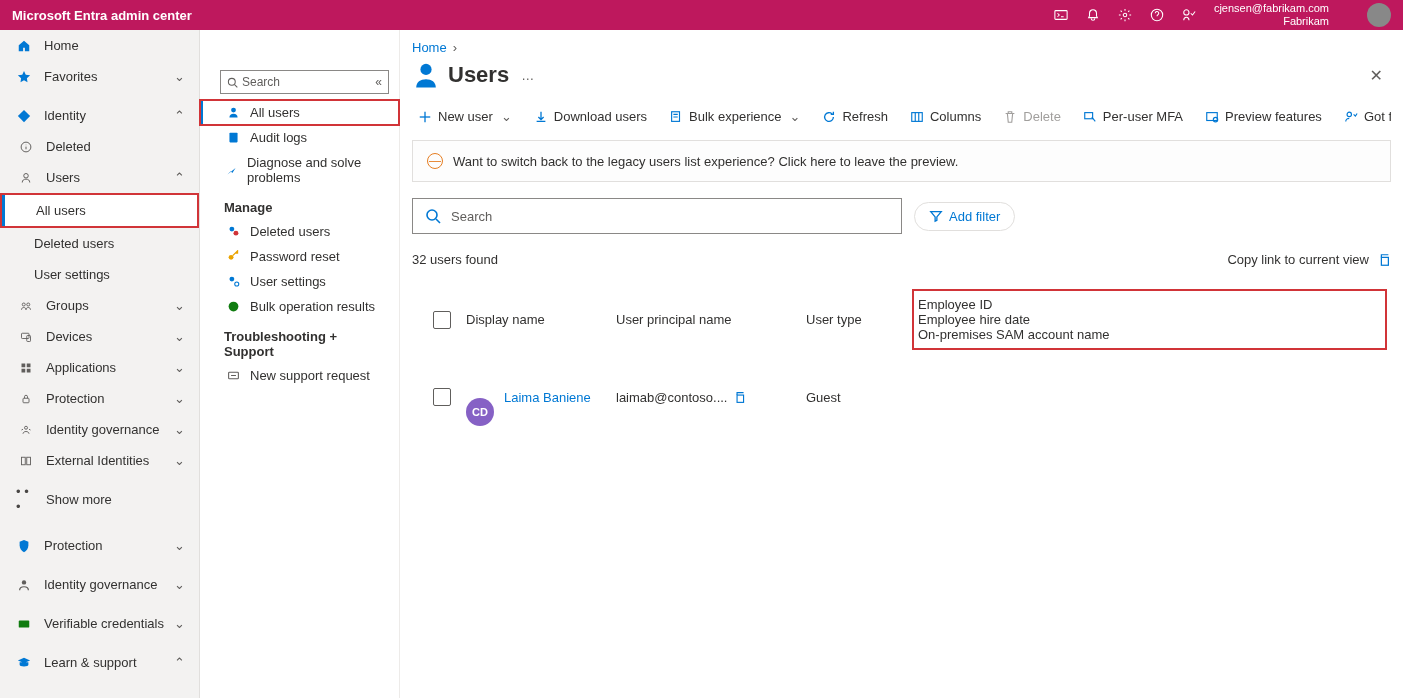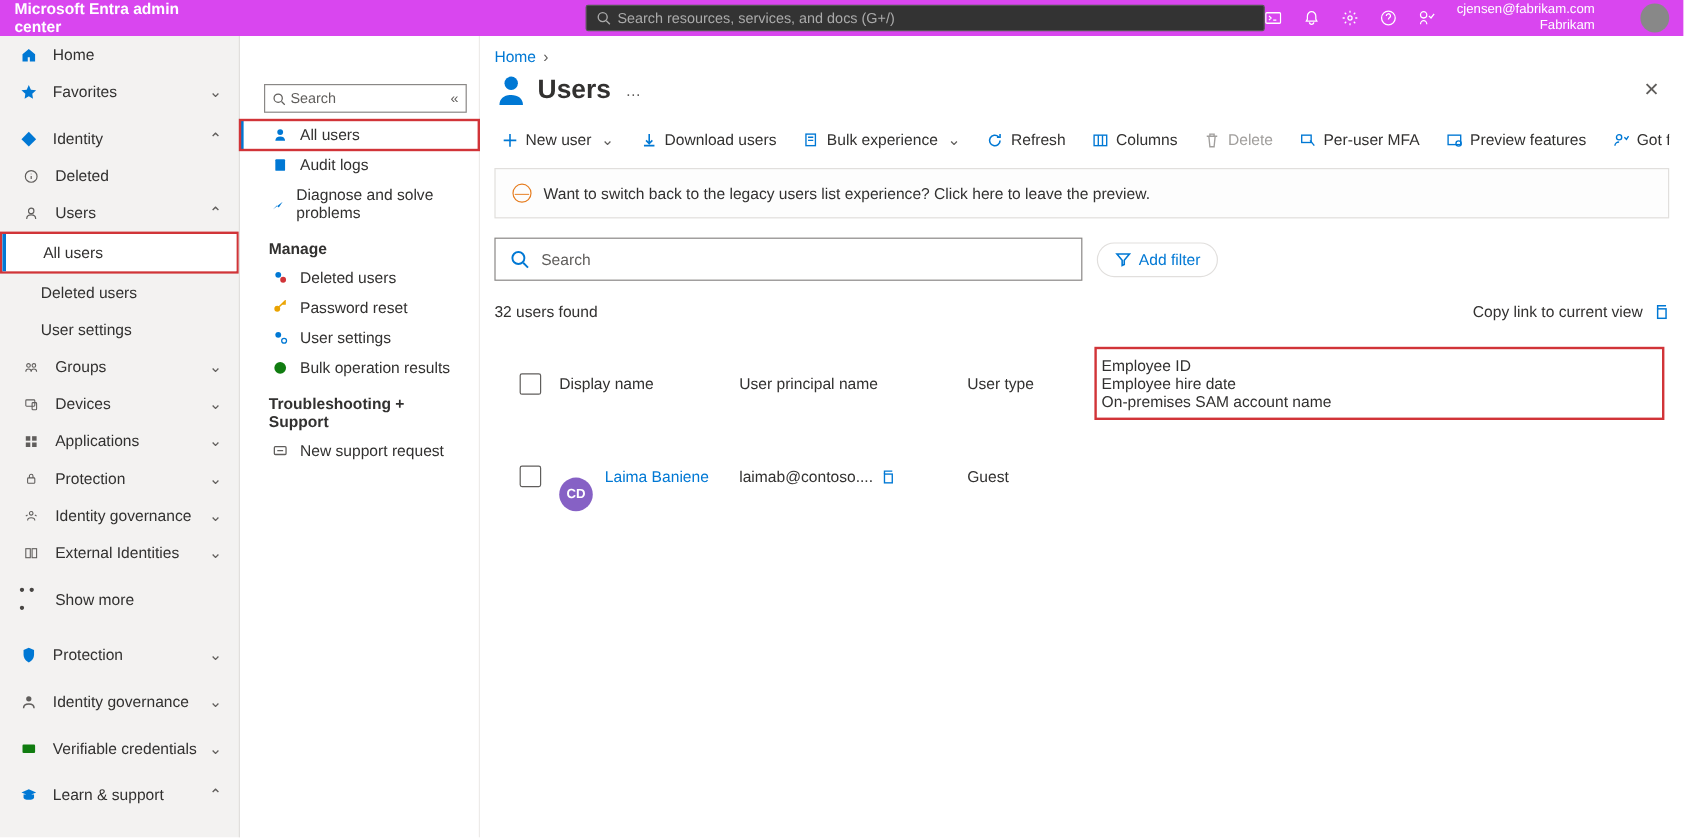--- a/index.html
+++ b/index.html
@@ -1,19 +1,19 @@
 <!DOCTYPE html>
 <html><head>
 <meta charset="utf-8">
 <style>
 * { box-sizing: border-box; margin: 0; padding: 0; font-family: 'Segoe UI', Arial, sans-serif; }
 body { width: 1403px; height: 698px; overflow: hidden; background: #fff; font-size: 13px; color: #323130; }
 
 
-.topbar { height: 30px; background: #d946ef; color: #fff; display: flex; align-items: center; padding: 0 12px; justify-content: space-between; }
+.topbar { height: 30px; background: #be185d; color: #fff; display: flex; align-items: center; padding: 0 12px; justify-content: space-between; }
 .brand { font-size: 13px; font-weight: 600; }
 .top-search { margin-left: 300px; width: 580px; height: 22px; background: #333; border: 1px solid #555; border-radius: 2px; display: flex; align-items: center; padding: 0 8px; color: #aaa; font-size: 12px; }
 .top-search svg { margin-right: 6px; }
 .top-right { margin-left: auto; display: flex; align-items: center; gap: 18px; }
 .top-icon { color: #fff; cursor: pointer; }
 .top-user { text-align: right; font-size: 11px; line-height: 1.2; margin-right: 20px; }
 .avatar-circle { width: 24px; height: 24px; border-radius: 50%; background: #888; }
 
 
 .shell { display: flex; height: calc(100% - 30px); }
@@ -82,27 +82,20 @@
 .link { color: #0078d4; cursor: pointer; }
 .copy-cell { color: #0078d4; margin-left: 6px; cursor: pointer; display: inline-flex; }
 
 svg { display: block; }
 </style>
 </head>
 <body>
 
 <div class="topbar">
   <div class="brand">Microsoft Entra admin center</div>
-  <div class="top-search">
-    <svg width="12" height="12" viewBox="0 0 16 16" fill="none" stroke="#aaa" stroke-width="1.5">
-        <circle cx="7" cy="7" r="5"></circle>
-        <line x1="11" y1="11" x2="15" y2="15"></line>
-      </svg>
-    <span>Search resources, services, and docs (G+/)</span>
-  </div>
   <div class="top-right">
     <span class="top-icon">
         <svg width="14" height="14" viewBox="0 0 16 16" fill="none" stroke="#fff" stroke-width="1.2">
           <rect x="1" y="3" width="14" height="10" rx="1"></rect>
           <path d="M4 6l2 2-2 2M8 10h3"></path>
         </svg>
       </span>
     <span class="top-icon">
         <svg width="14" height="14" viewBox="0 0 16 16" fill="none" stroke="#fff" stroke-width="1.2">
           <path d="M8 2a4 4 0 0 0-4 4v3l-1 2h10l-1-2V6a4 4 0 0 0-4-4zM6 12a2 2 0 0 0 4 0"></path>

